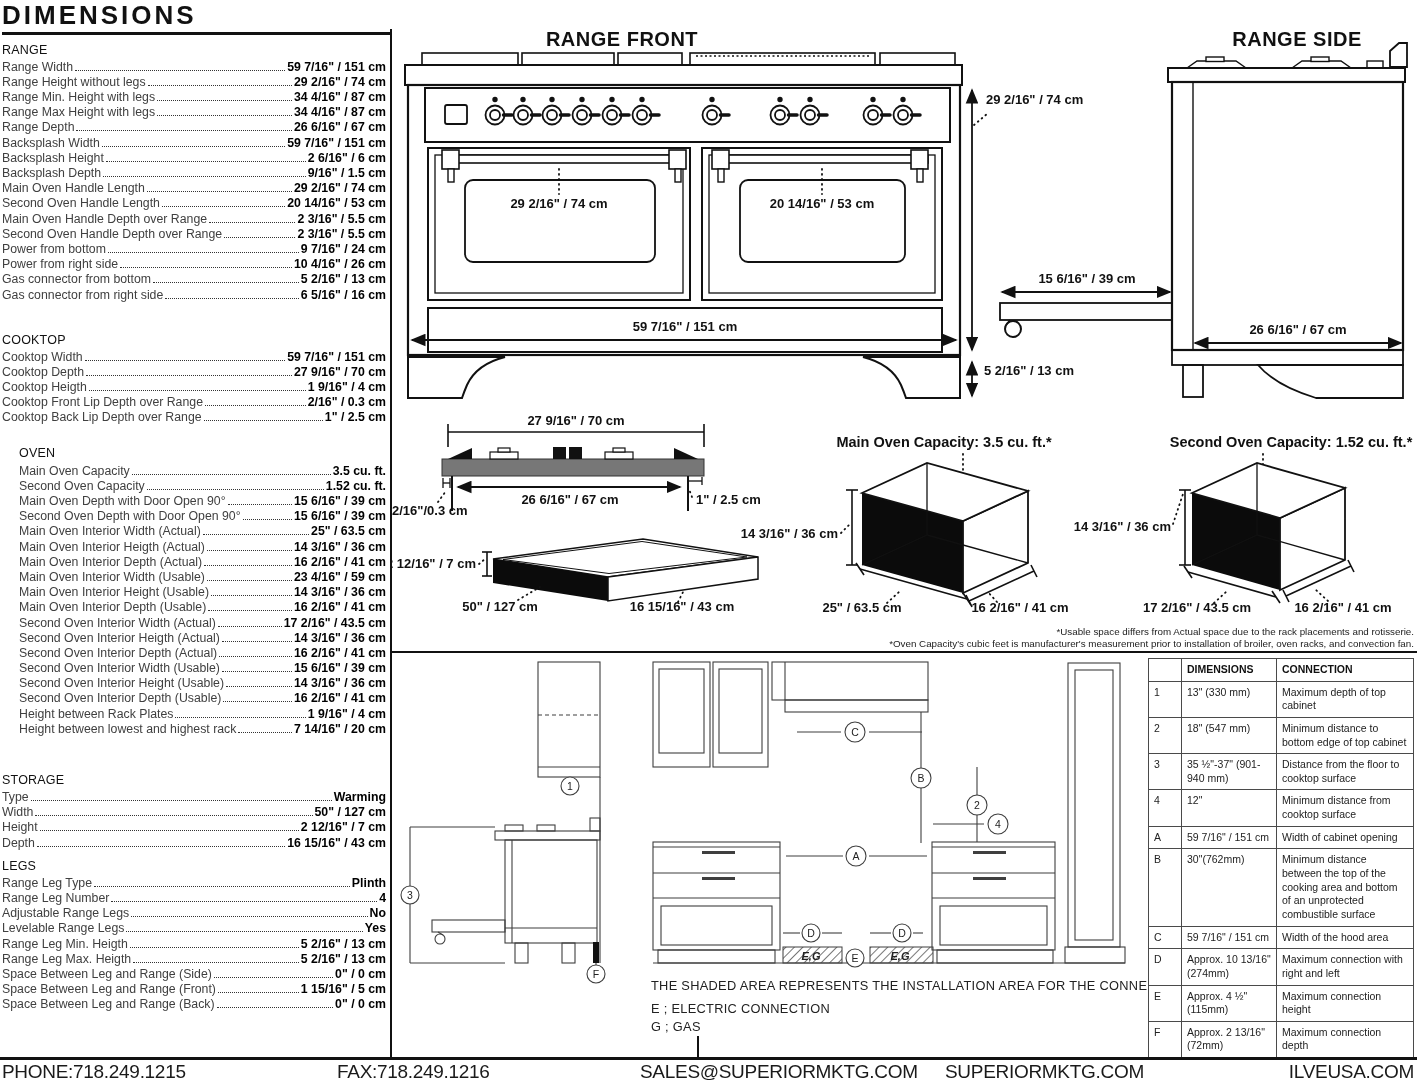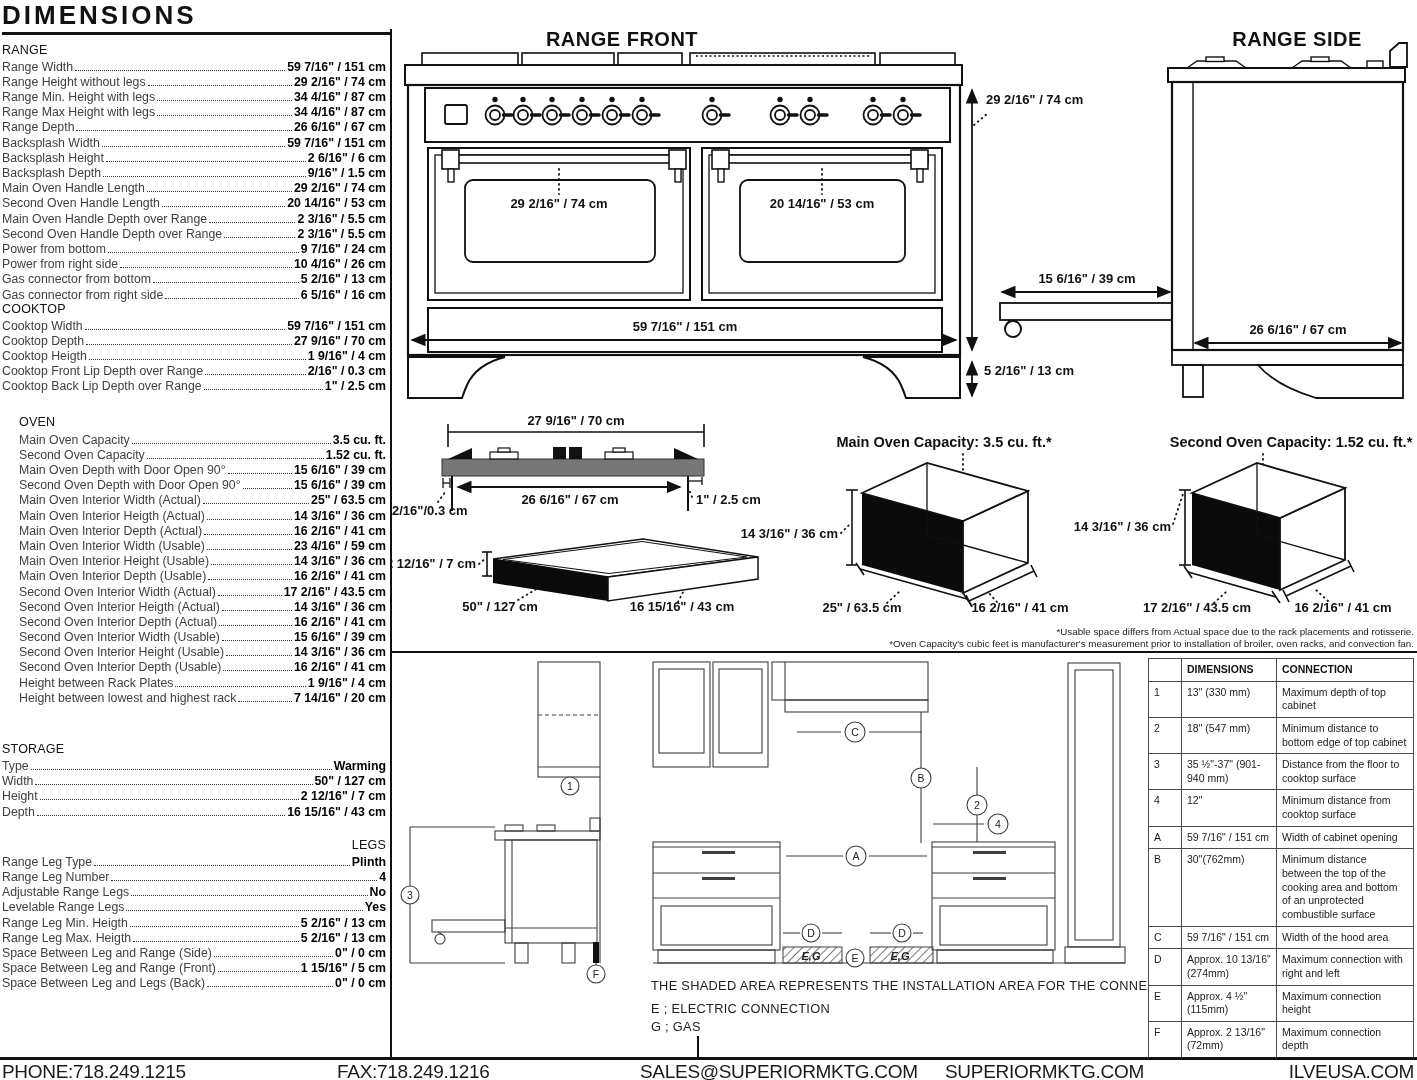--- a/index.html
+++ b/index.html
@@ -4,24 +4,24 @@
 <style>
   html,body { margin:0; padding:0; background:#fff; }
   .page { position:relative; width:1417px; height:1080px; background:#fff; overflow:hidden;
           font-family:"Liberation Sans", sans-serif; color:#111; }
   
   .leftcol { position:absolute; left:2px; top:2px; width:384px; }
   .leftcol h1 { margin:0; font-size:26px; font-weight:bold; letter-spacing:3px; line-height:1; }
   .rule { height:2.5px; background:#111; margin-top:4px; width:388px; }
   .spec h2 { margin:0 0 2px 0; font-size:12.5px; font-weight:normal; letter-spacing:0.2px; }
   .sec-range   { margin-top:8px; }
-  .sec-cooktop { }
+  .sec-cooktop { margin-top:31px; }
   .sec-oven    { margin-top:22px;margin-left:17px; }
   .sec-storage { margin-top:37px; }
-  .sec-legs    { margin-top:19px;text-align:right; }
+  .sec-legs    { margin-top:9px; }
   .srow { display:flex; align-items:flex-end; height:15.2px; font-size:12.3px; }
   .srow .l { white-space:nowrap; color:#404040; }
   .srow .dots { flex:1; min-width:4px; border-bottom:1.6px dotted #333; margin:0 2px; transform:translateY(-3px); }
   .srow .v { white-space:nowrap; font-weight:bold; color:#000; }
   
   .vdiv  { position:absolute; left:390px; top:29px; width:1.7px; height:1029px; background:#111; }
   .hdiv  { position:absolute; left:390px; top:651px; width:1027px; height:1.8px; background:#111; }
   .ftick { position:absolute; left:697px; top:1036px; width:1.5px; height:22px; background:#111; }
   
   .svg-top     { position:absolute; left:390px; top:28px; }
@@ -328,21 +328,21 @@
           <span class="l">Space Between Leg and Range (Side)</span>
           <span class="dots"></span>
           <span class="v">0" / 0 cm</span>
         </div>
         <div class="srow">
           <span class="l">Space Between Leg and Range (Front)</span>
           <span class="dots"></span>
           <span class="v">1 15/16" / 5 cm</span>
         </div>
         <div class="srow">
-          <span class="l">Space Between Leg and Legs (Back)</span>
+          <span class="l">Space Between Leg and Range (Back)</span>
           <span class="dots"></span>
           <span class="v">0" / 0 cm</span>
         </div>
     </section>
   </div>
 
   <div class="vdiv"></div>
   <div class="hdiv"></div>
 
   <svg class="svg-top" width="1027" height="627" viewBox="0 0 1027 627">

